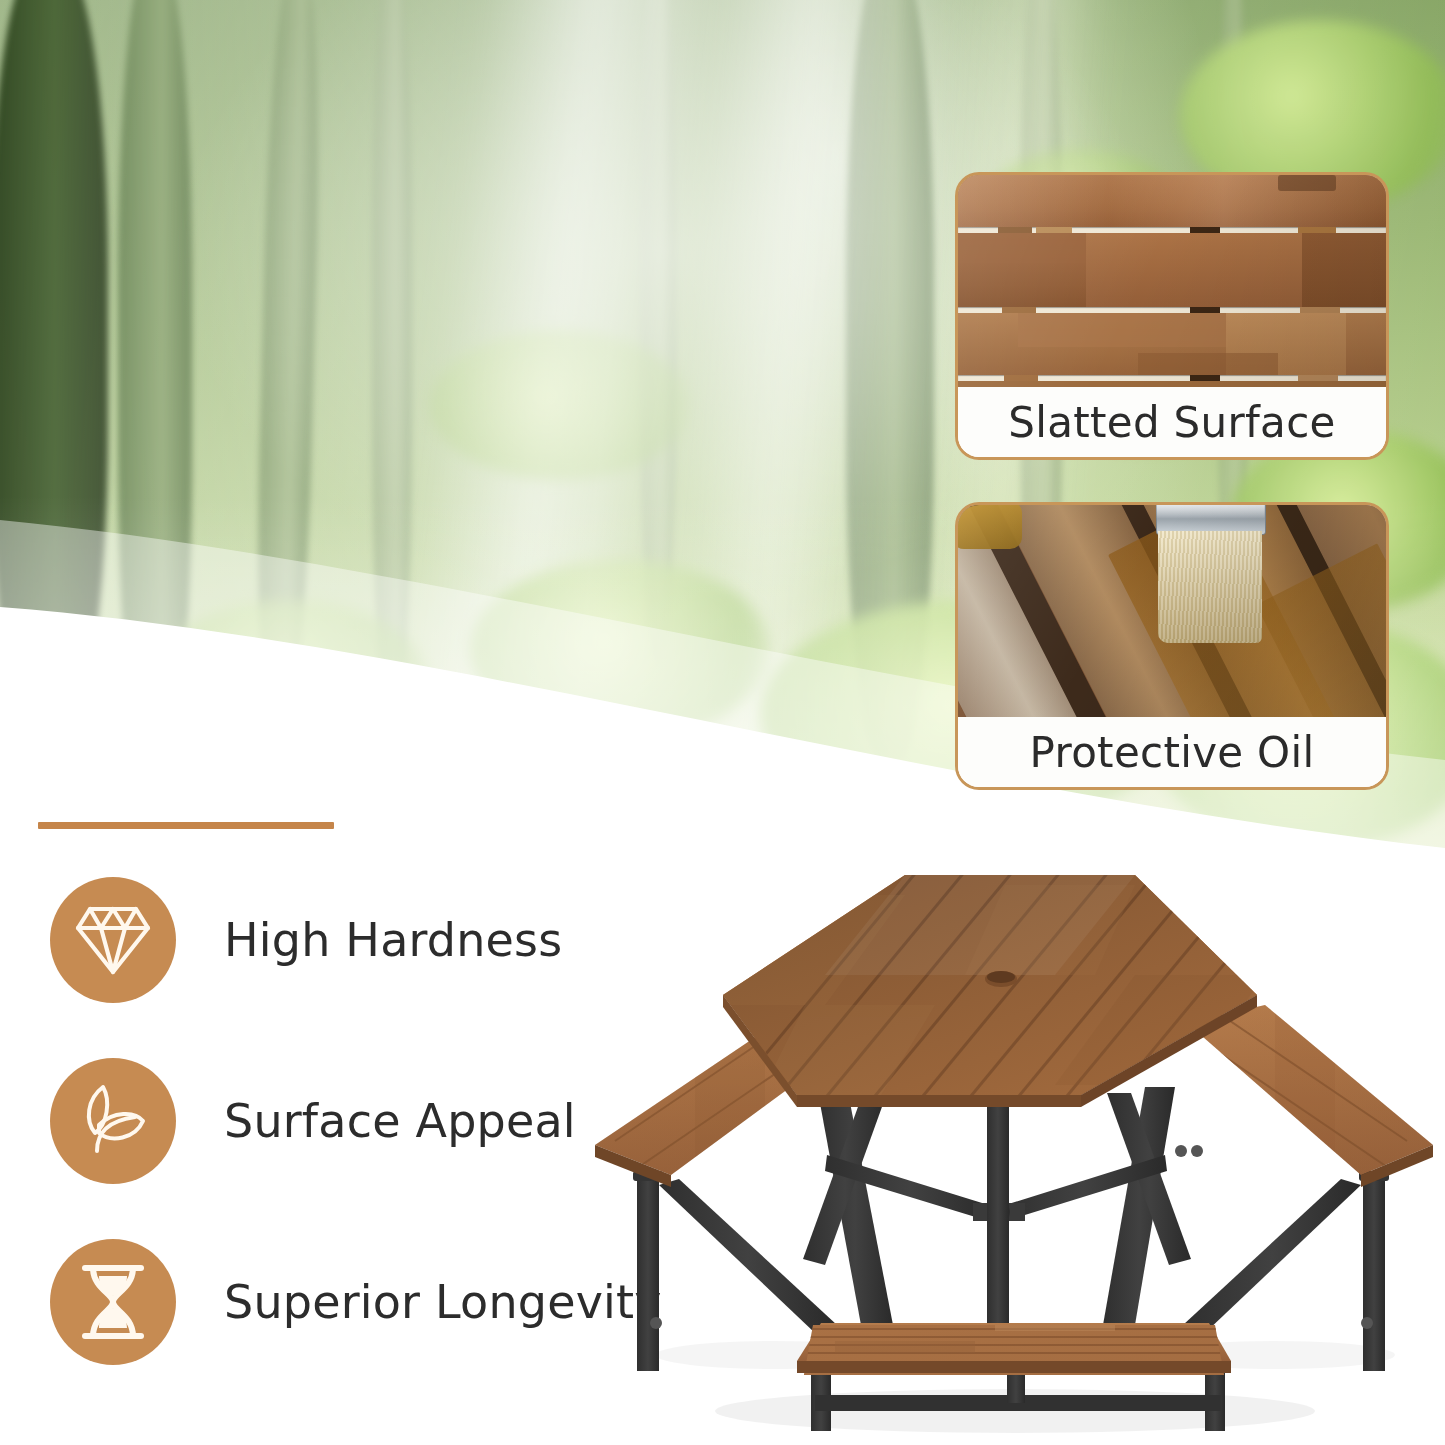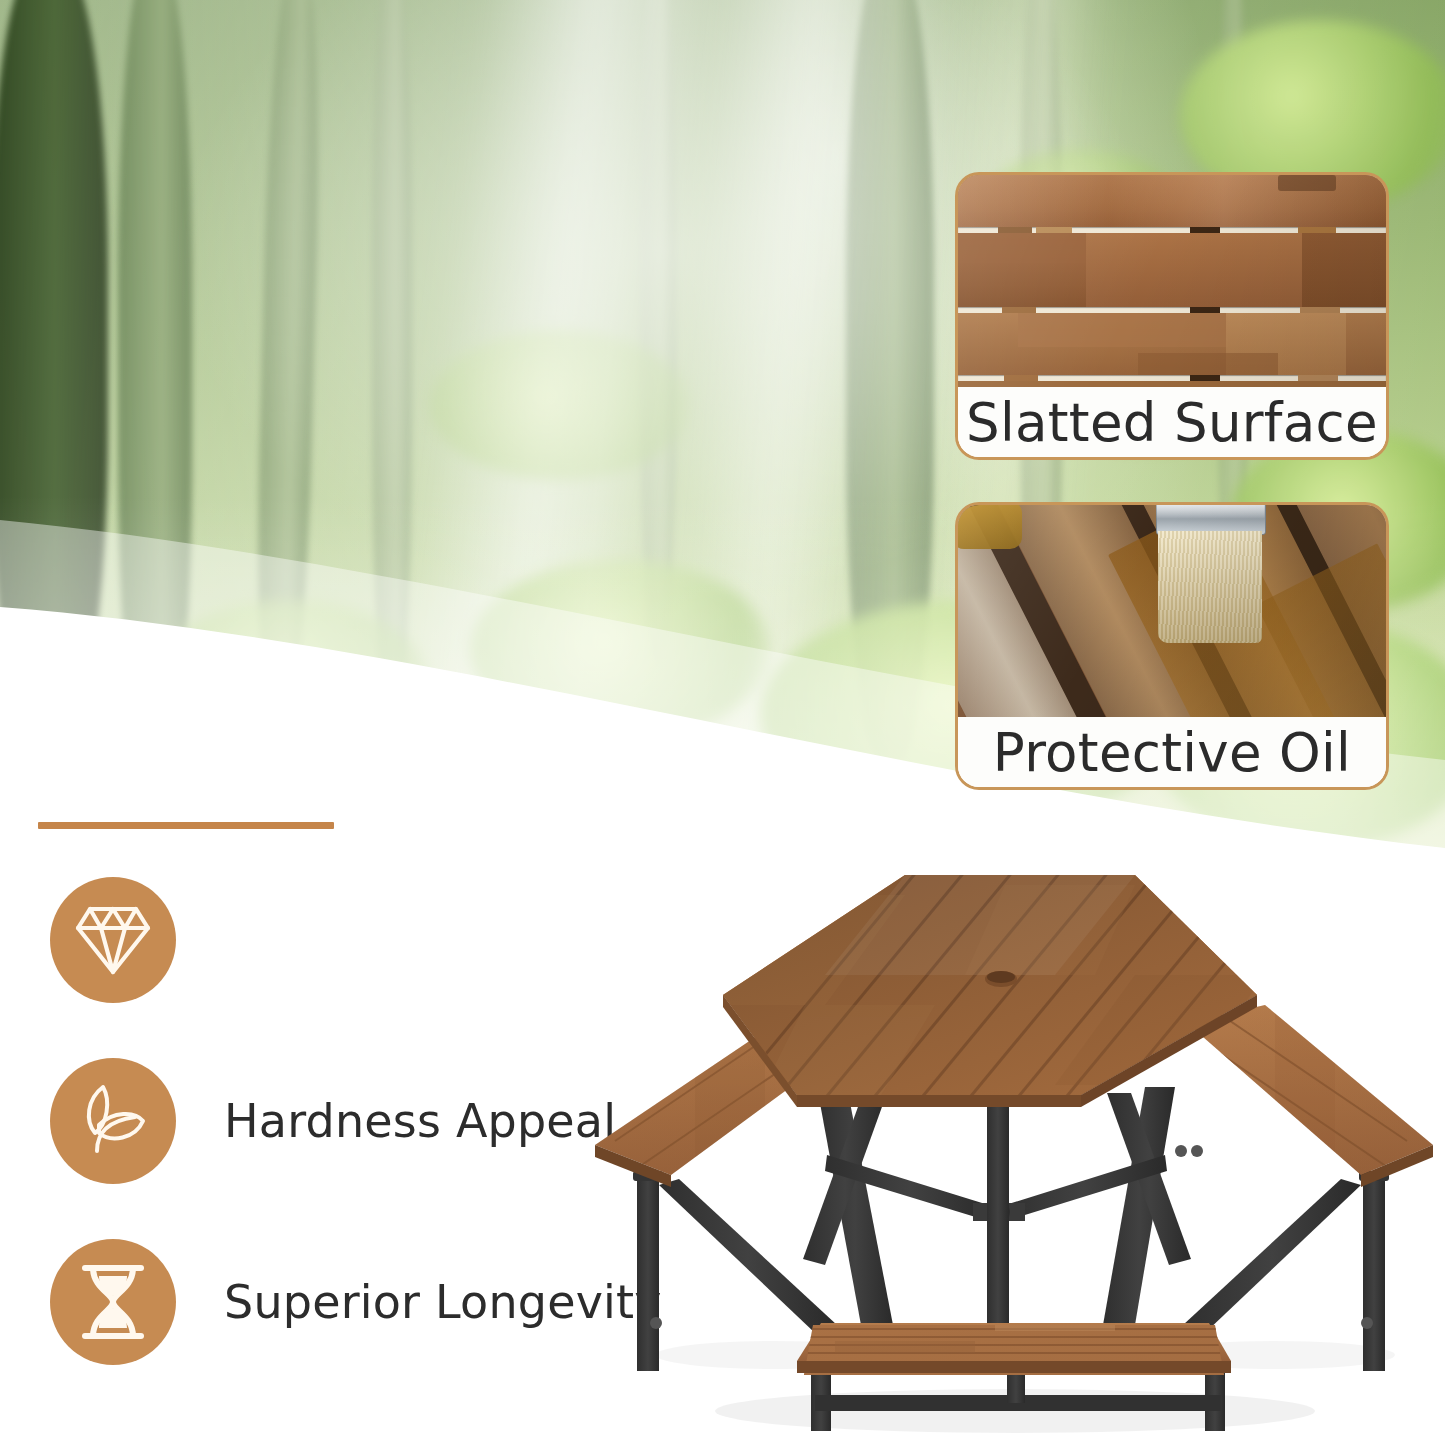--- a/index.html
+++ b/index.html
@@ -50,21 +50,21 @@
            display:flex;align-items:center;justify-content:center;flex:0 0 auto;}
   .flabel{margin-left:48px;font-family:"DejaVu Sans",sans-serif;font-size:46px;
           color:#2c2c2c;white-space:nowrap;letter-spacing:.2px;}
 
   
   .card{position:absolute;border:3px solid #C89659;border-radius:24px;
         overflow:hidden;background:#fff;box-sizing:border-box;}
   .card .photo{position:absolute;left:0;top:0;right:0;overflow:hidden;}
   .card .cap{position:absolute;left:0;right:0;bottom:0;background:#fdfdfb;
              display:flex;align-items:center;justify-content:center;}
-  .cap span{font-family:"DejaVu Sans",sans-serif;font-size:53px;color:#2b2b2b;letter-spacing:.3px;}
+  .cap span{font-family:"DejaVu Sans",sans-serif;font-size:42px;color:#2b2b2b;letter-spacing:.3px;}
 
   
   .slats{position:absolute;inset:0;background:#9c6a3c;}
   .plank{position:absolute;left:0;right:0;}
   .gap{position:absolute;left:0;right:0;height:6px;background:#efe7d5;
        box-shadow:0 1px 1px rgba(0,0,0,.35) inset;}
   .gapdark{position:absolute;height:6px;background:#3c2614;}
 
   
   .deck{position:absolute;inset:0;background:#7b5233;overflow:hidden;}
@@ -131,33 +131,34 @@
     <div class="fcircle">
       <svg width="78" height="74" viewBox="0 0 78 74">
         <g fill="none" stroke="#FFF8EE" stroke-width="4.2" stroke-linejoin="round" stroke-linecap="round">
           <path d="M16,6 L62,6 L74,25 L39,69 L4,25 Z"></path>
           <path d="M4,25 L74,25"></path>
           <path d="M16,6 L27,25 L39,69 L51,25 L62,6"></path>
           <path d="M27,25 L39,6 L51,25"></path>
         </g>
       </svg>
     </div>
+    <div class="flabel">High Hardness</div>
   </div>
 
   <div class="feature" style="left:50px;top:1058px;">
     <div class="fcircle">
       <svg width="80" height="80" viewBox="0 0 80 80">
         <g fill="none" stroke="#FFF8EE" stroke-width="4" stroke-linejoin="round" stroke-linecap="round">
           <path d="M30,6 C14,18 12,40 22,52 C34,44 38,20 30,6 Z"></path>
           <path d="M26,44 C40,30 62,30 70,40 C62,58 38,62 26,52 Z"></path>
           <path d="M24,70 C24,52 34,40 62,36"></path>
         </g>
       </svg>
     </div>
-    <div class="flabel">Hardness Appeal</div>
+    <div class="flabel">Surface Appeal</div>
   </div>
 
   <div class="feature" style="left:50px;top:1239px;">
     <div class="fcircle">
       <svg width="76" height="80" viewBox="0 0 76 80">
         <g fill="none" stroke="#FFF8EE" stroke-width="6" stroke-linejoin="round" stroke-linecap="round">
           <path d="M10,6 L66,6"></path>
           <path d="M10,74 L66,74"></path>
           <path d="M18,6 C18,26 38,32 38,40 C38,48 18,54 18,74"></path>
           <path d="M58,6 C58,26 38,32 38,40 C38,48 58,54 58,74"></path>

